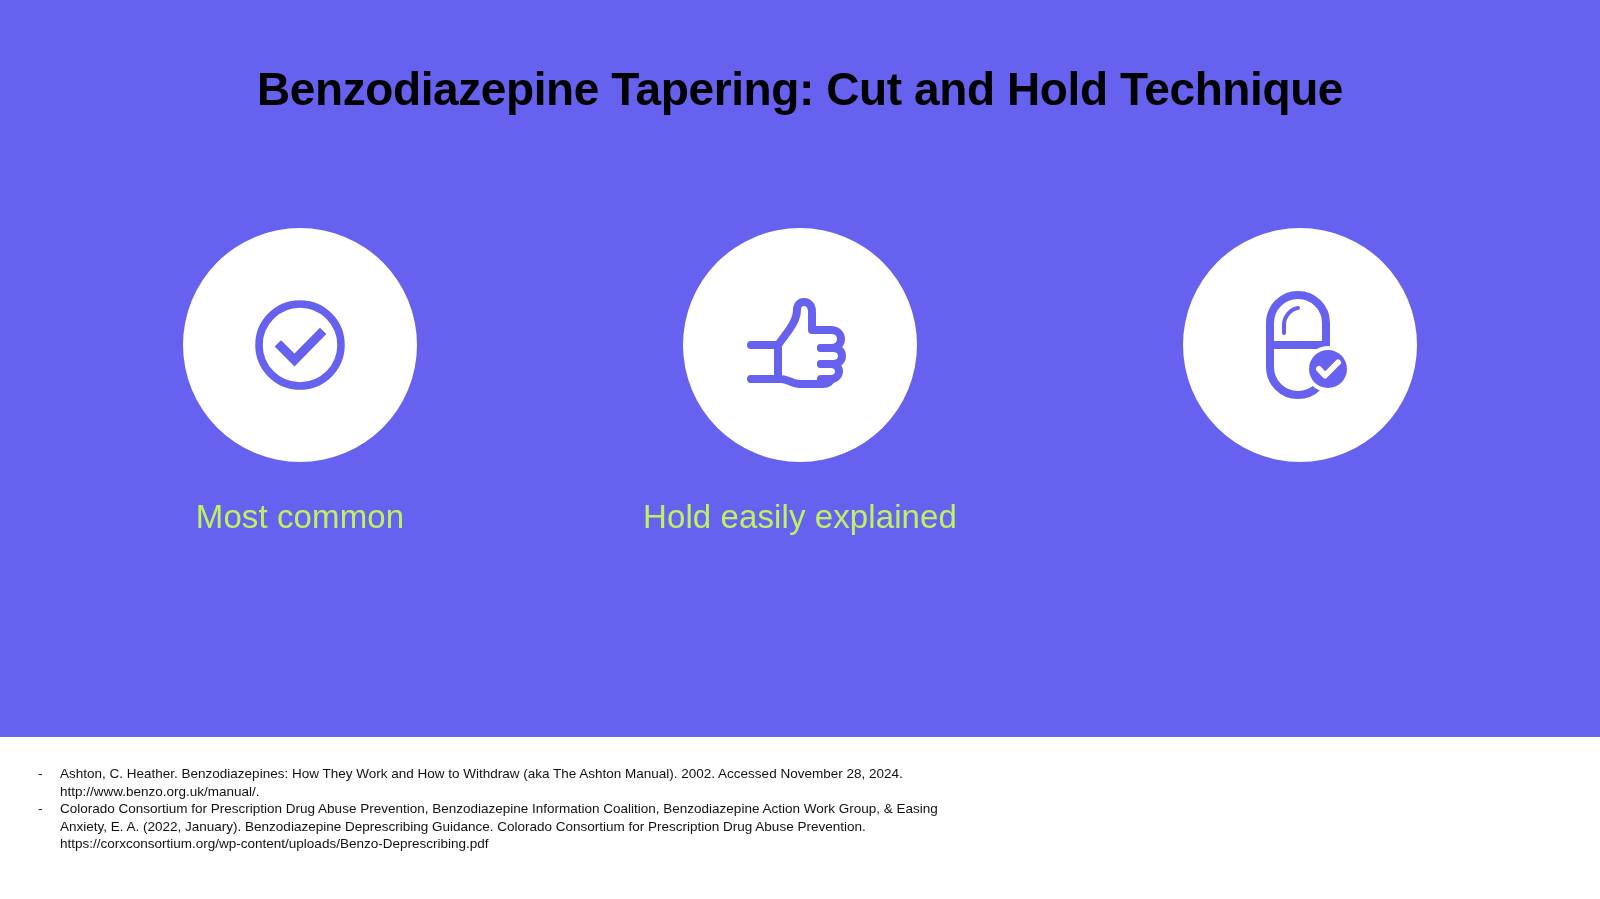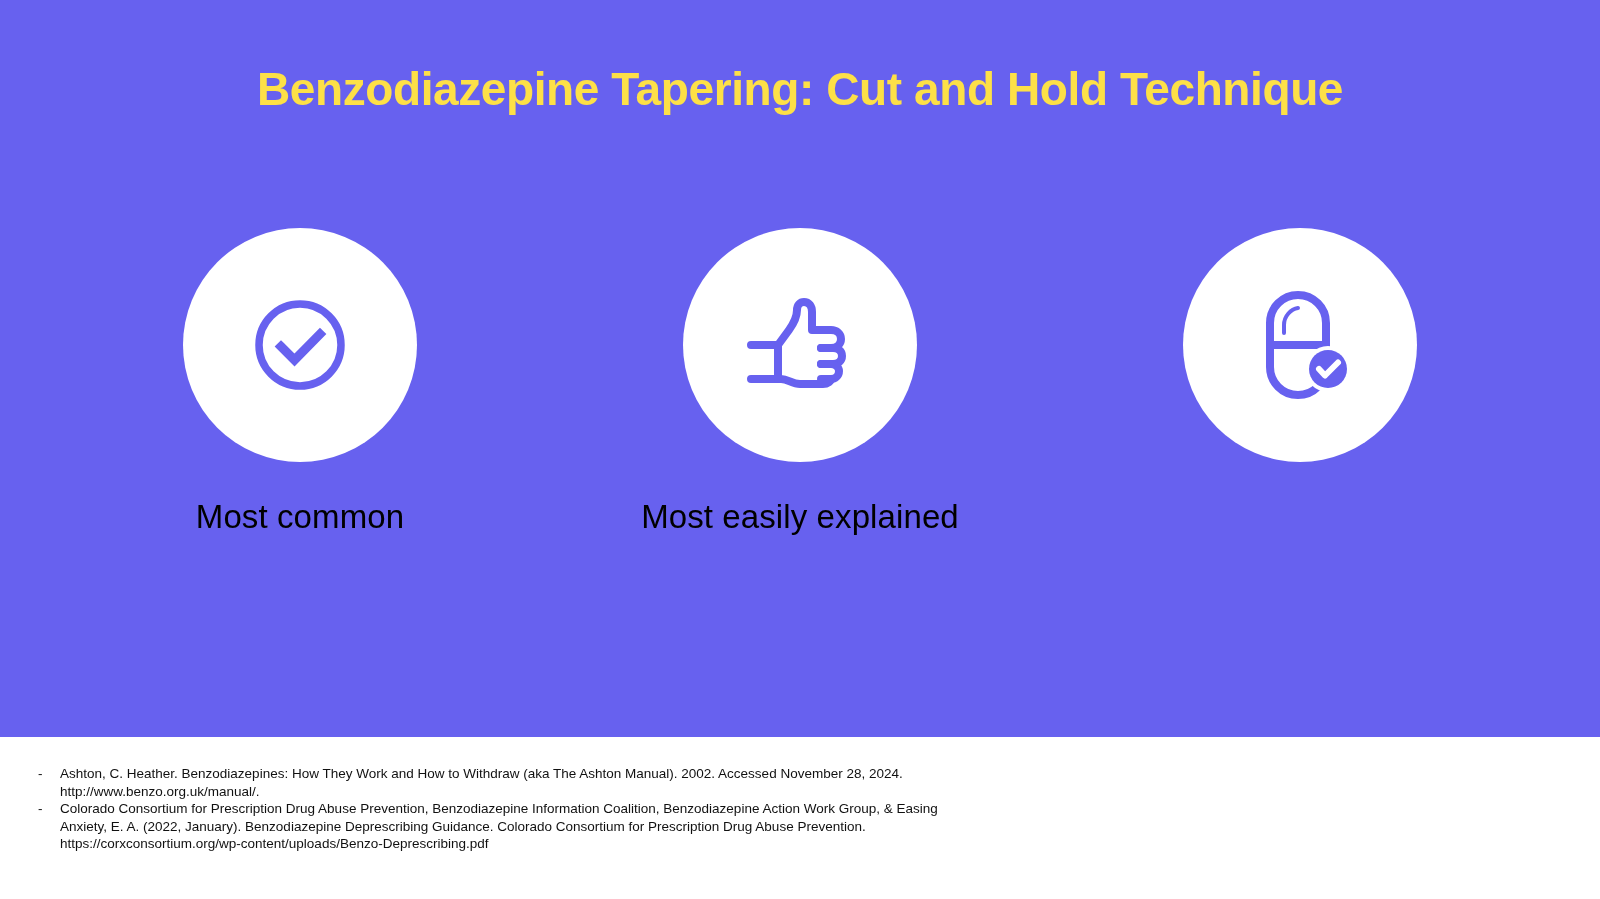--- a/index.html
+++ b/index.html
@@ -30,21 +30,21 @@
     height: 737px;
     background: #6761ef;
   }
 
   .slide-title {
     position: absolute;
     left: 0;
     top: 62px;
     width: 1600px;
     text-align: center;
-    color: #fde047;
+    color: #000000;
     font-family: "Liberation Sans", sans-serif;
     font-weight: bold;
     font-size: 46px;
     letter-spacing: -0.4px;
     line-height: 1.2;
     white-space: nowrap;
   }
 
   
   .columns {
@@ -75,21 +75,21 @@
     justify-content: center;
     flex: 0 0 auto;
   }
 
   .icon-circle svg {
     display: block;
   }
 
   .caption {
     margin-top: 34px;
-    color: #000000;
+    color: #bef264;
     font-family: "Liberation Sans", sans-serif;
     font-weight: normal;
     font-size: 33px;
     line-height: 1.3;
     text-align: center;
     letter-spacing: 0.1px;
   }
 
   
   .footer {
@@ -160,21 +160,21 @@
               <g stroke="#6761ef" stroke-width="8" fill="none" stroke-linejoin="round" stroke-linecap="round">
                 <path d="M6 52 H33 L44 37 C49 30 52 24 52 17 C52 12 55 9 59 9 C64 9 67 13 67 19 L67 37 H86 C92 37 96 41 96 46 C96 51 92 55 86 55 H76"></path>
                 <path d="M76 55 H88 C93 55 97 58 97 63 C97 68 93 71 88 71 H76"></path>
                 <path d="M76 71 H86 C90 71 94 74 94 78 C94 83 90 86 86 86 H76"></path>
                 <path d="M6 86 H36 C43 86 47 91 55 91 H78 C83 91 86 88 86 86"></path>
                 <path d="M33 52 L33 86"></path>
               </g>
             </svg>
           </span>
         </div>
-        <div class="caption">Most easily explained</div>
+        <div class="caption">Hold easily explained</div>
       </div>
 
       <div class="column">
         <div class="icon-circle">
           <span>
             <svg width="104" height="112" viewBox="0 0 104 112" fill="none" xmlns="http://www.w3.org/2000/svg">
               <rect x="22" y="6" width="56" height="100" rx="28" stroke="#6761ef" stroke-width="8" fill="none"></rect>
               <path d="M22 56 H78" stroke="#6761ef" stroke-width="8"></path>
               <path d="M36 44 V36 C36 27 43 20 50 19" stroke="#6761ef" stroke-width="4" fill="none" stroke-linecap="round"></path>
               <circle cx="80" cy="80" r="23" fill="#ffffff"></circle>

